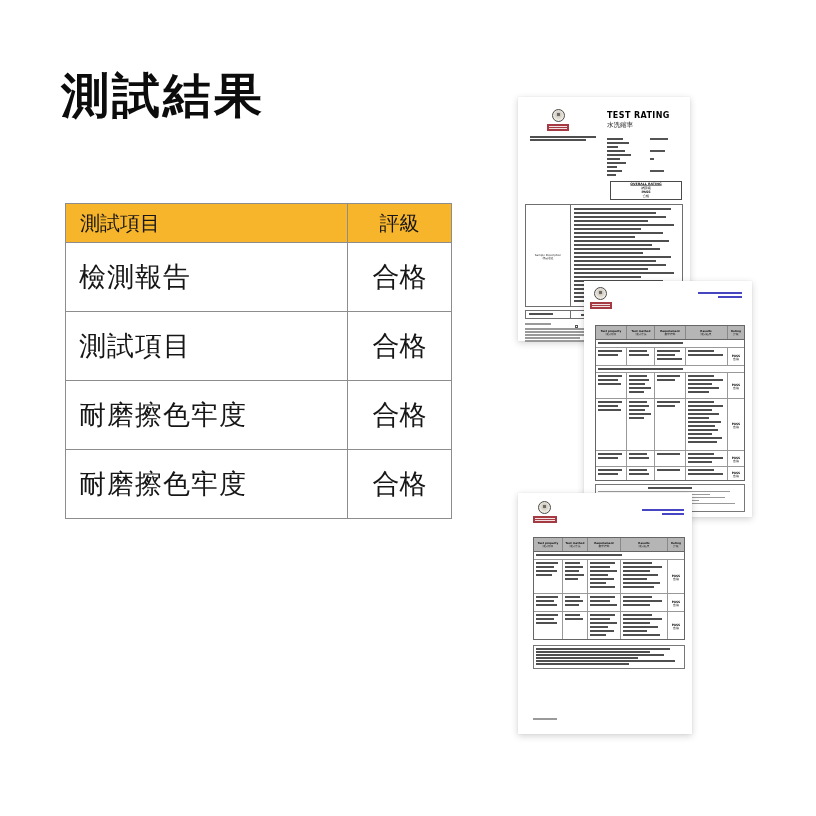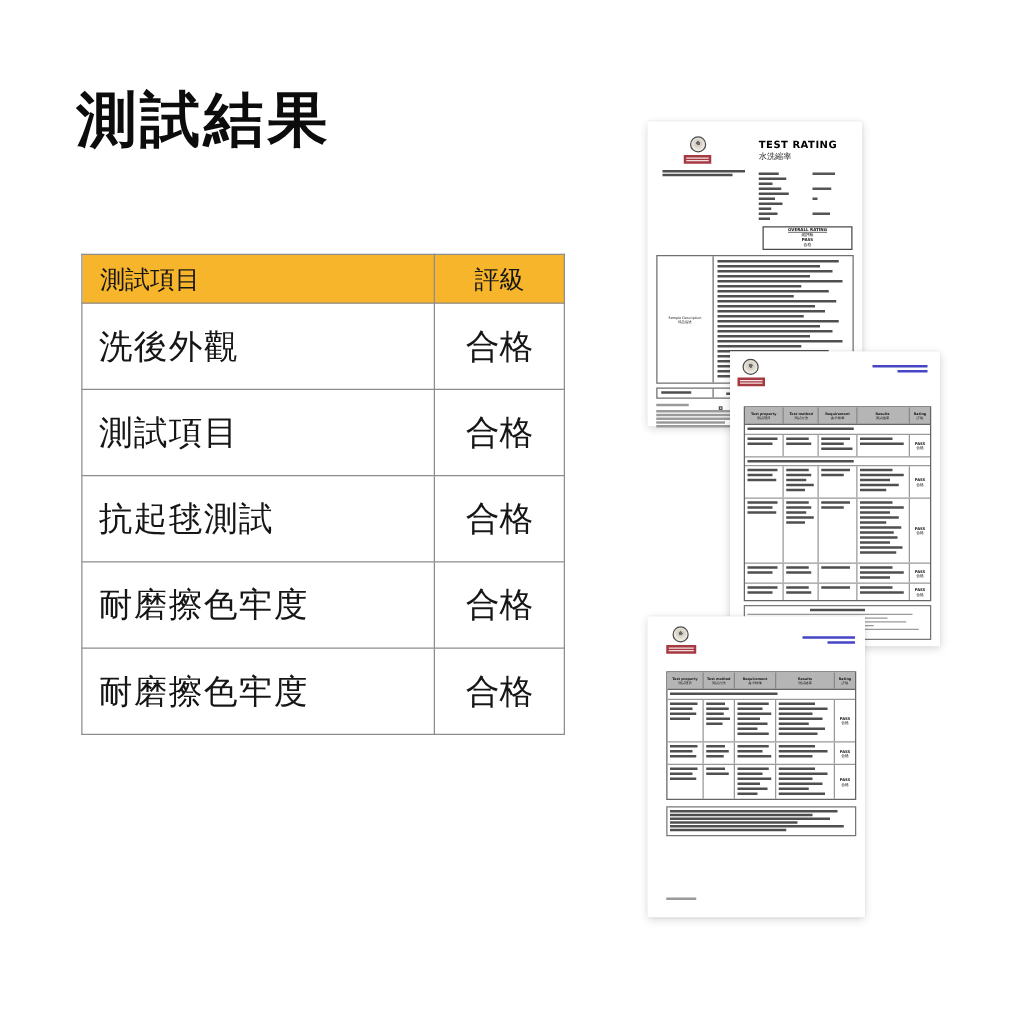--- a/index.html
+++ b/index.html
@@ -105,29 +105,25 @@
 
 <table class="main-table">
   <thead>
     <tr>
       <th class="c-item">測試項目</th>
       <th class="c-rating">評級</th>
     </tr>
   </thead>
   <tbody>
     <tr>
-      <td class="c-item">洗後外觀</td>
+      <td class="c-item">檢測報告</td>
       <td class="c-rating">合格</td>
     </tr>
     <tr>
       <td class="c-item">測試項目</td>
-      <td class="c-rating">合格</td>
-    </tr>
-    <tr>
-      <td class="c-item">抗起毬測試</td>
       <td class="c-rating">合格</td>
     </tr>
     <tr>
       <td class="c-item">耐磨擦色牢度</td>
       <td class="c-rating">合格</td>
     </tr>
     <tr>
       <td class="c-item">耐磨擦色牢度</td>
       <td class="c-rating">合格</td>
     </tr>

